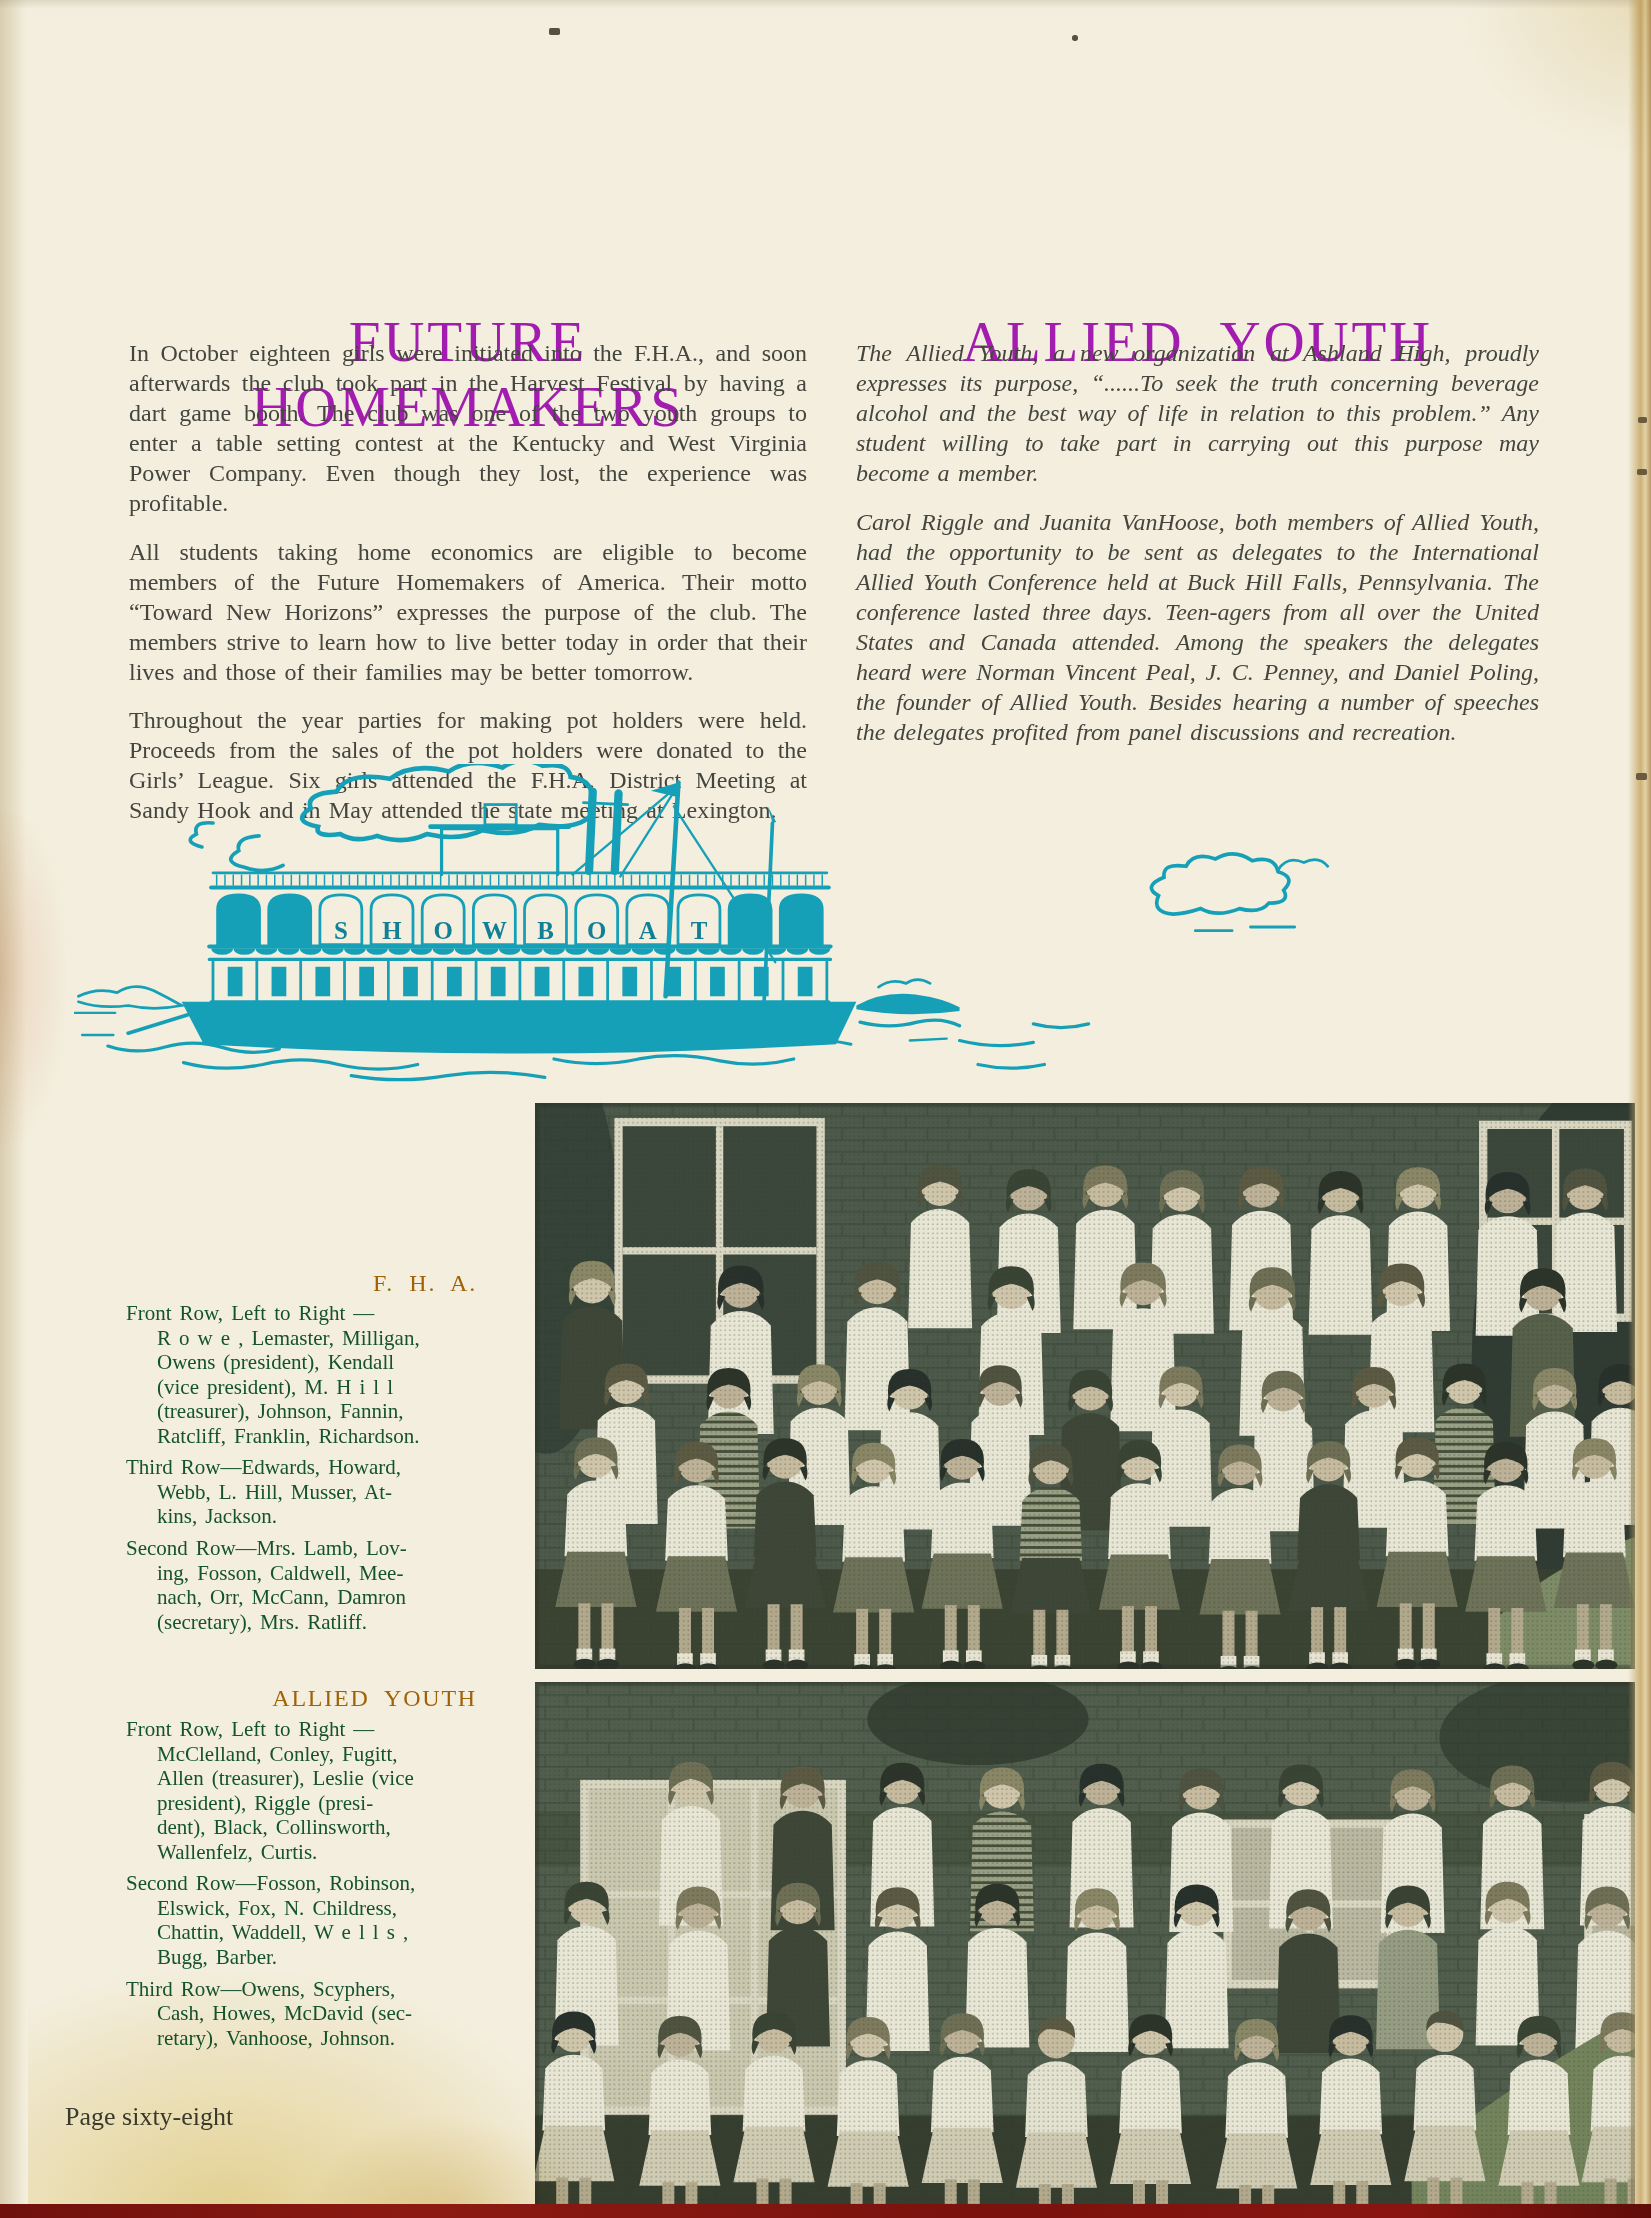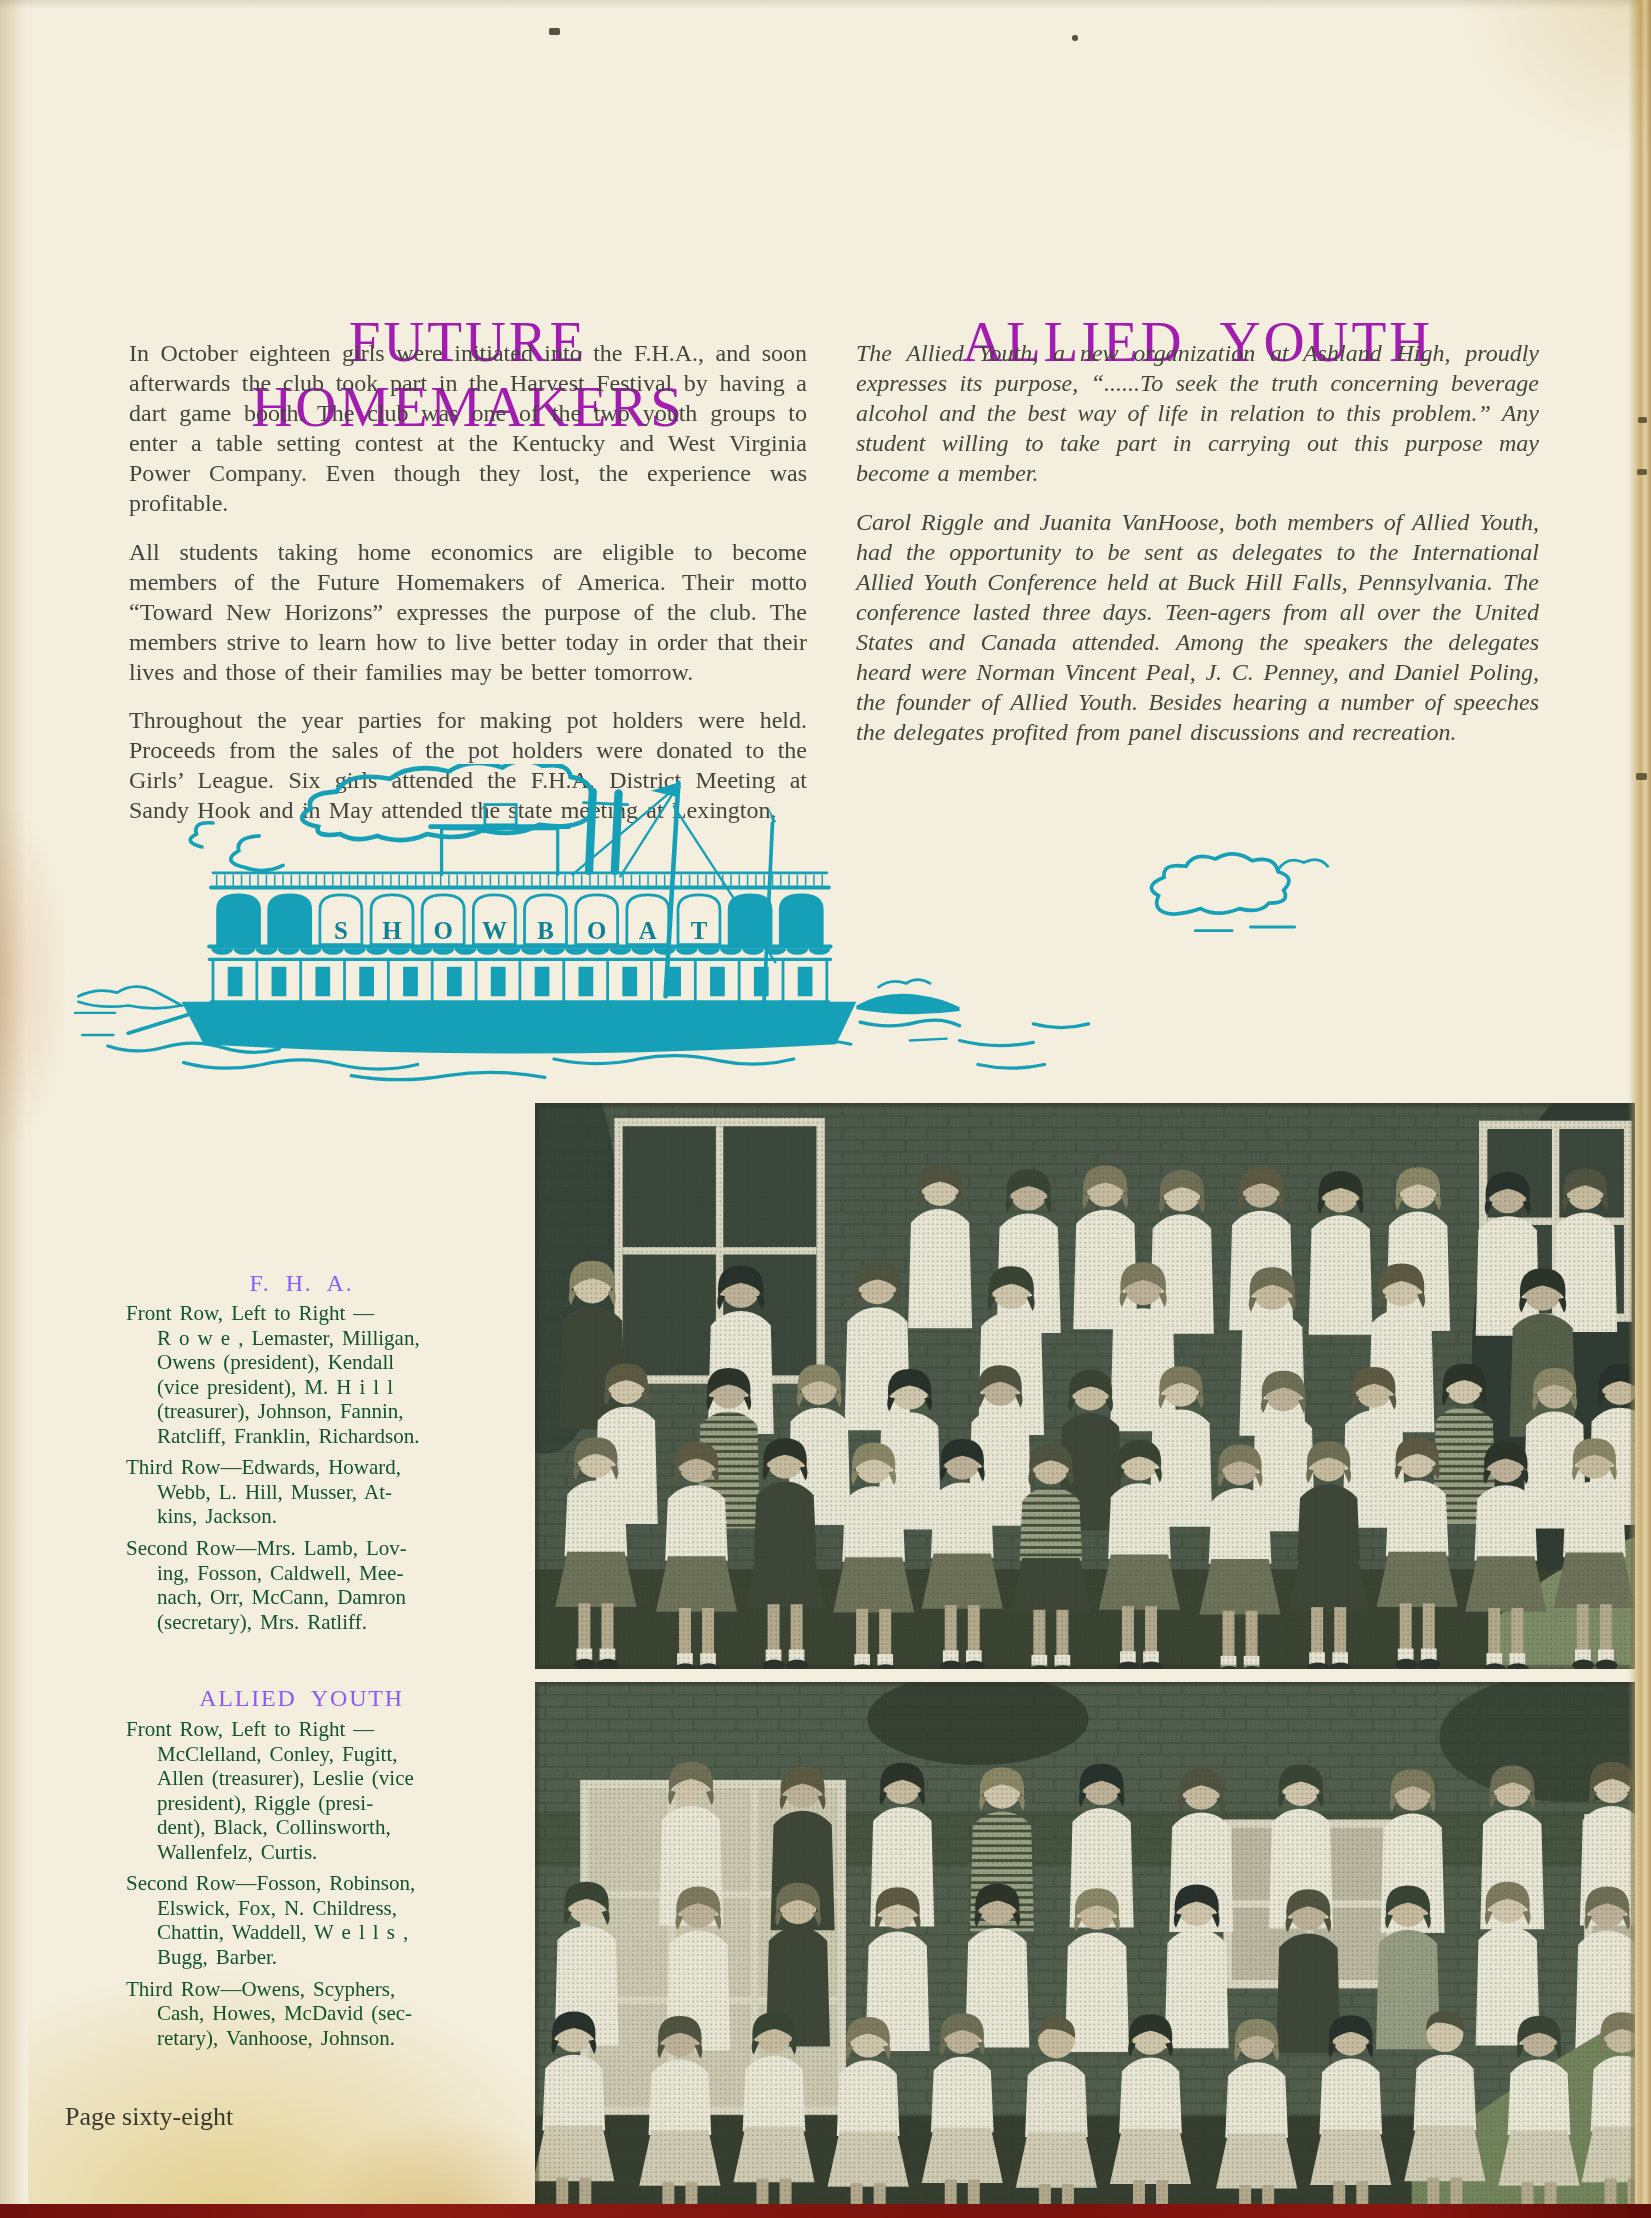--- a/index.html
+++ b/index.html
@@ -34,22 +34,22 @@
     color:#a21caf;font-size:57px;letter-spacing:2.8px;word-spacing:20px;font-weight:400;
   }
   .headline-left{left:129px;top:271px;width:678px;}
   .headline-right{left:856px;top:271px;width:683px;}
   
   .col{position:absolute;z-index:3;font-size:24px;line-height:30px;text-align:justify;word-spacing:2.3px;}
   .col p{margin:0 0 18.5px 0;}
   .col-left{left:129px;top:338px;width:678px;}
   .col-right{left:856px;top:338px;width:683px;font-style:italic;}
   
-  .cap-heading{position:absolute;z-index:3;width:351px;text-align:center;
-    font-size:24px;letter-spacing:1.8px;word-spacing:7.4px;color:#8b5cf6;}
+  .cap-heading{position:absolute;z-index:3;width:351px;text-align:right;
+    font-size:24px;letter-spacing:1.8px;word-spacing:7.4px;color:#a16207;}
   .cap-block{position:absolute;z-index:3;width:358px;font-size:21px;line-height:24.5px;color:#14532d;word-spacing:2.8px;}
   .cap-row{margin:0 0 7.4px 0;white-space:pre-line;padding-left:31px;text-indent:-31px;}
   .cap-fha-h{left:126px;top:1270px;}
   .cap-fha-b{left:126px;top:1301px;}
   .cap-ay-h{left:126px;top:1685px;}
   .cap-ay-b{left:126px;top:1717px;}
   .page-number{position:absolute;left:65px;top:2102px;z-index:3;font-size:26px;color:#3c3d37;}
   
   .boat{position:absolute;left:74px;top:764px;width:1043px;height:318px;z-index:4;pointer-events:none;}
   .boat svg,.cloud svg{mix-blend-mode:multiply;}

